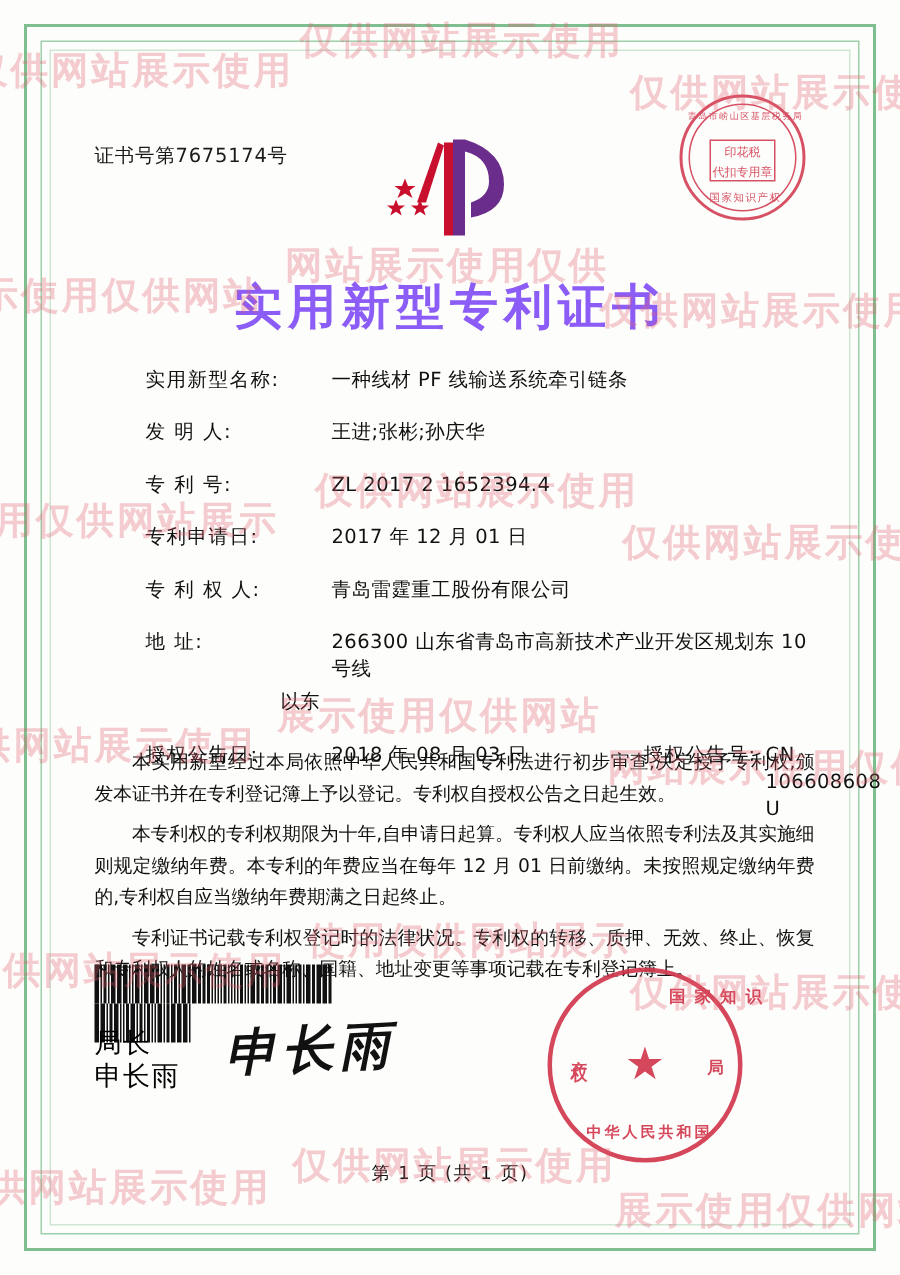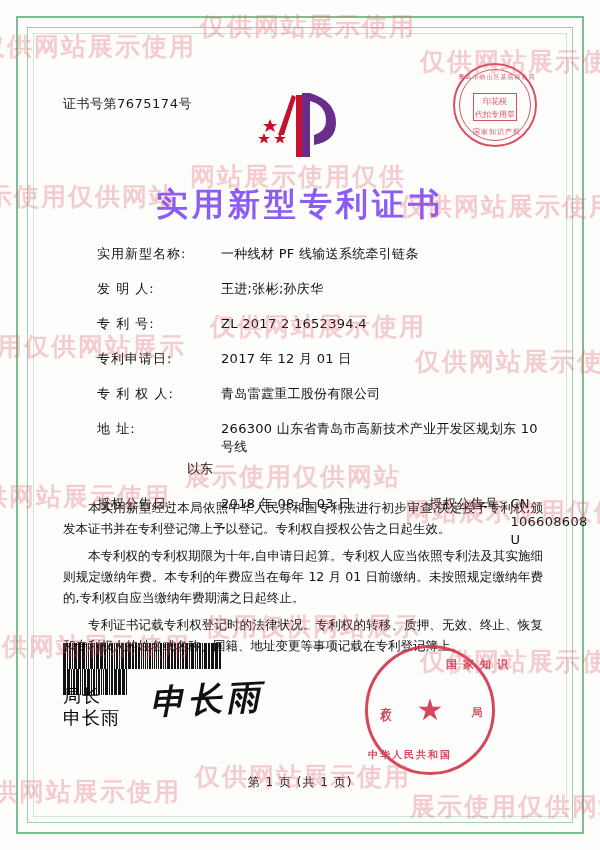--- a/index.html
+++ b/index.html
@@ -297,20 +297,21 @@
     position: absolute;
     right: 9px; top: 50px;
     font-size: 11px;
     font-weight: bold;
     writing-mode: vertical-rl;
     letter-spacing: 3px;
   }
   .seal-main .sm-bottom {
     position: absolute;
     left: 0; bottom: 10px; width: 130px;
+    text-align: center;
     font-size: 10px;
     letter-spacing: 2px;
     font-weight: bold;
   }
   .seal-date {
     position: absolute;
     right: 38px;
     top: 700px;
     font-size: 13px;
     color: #d1344a;

